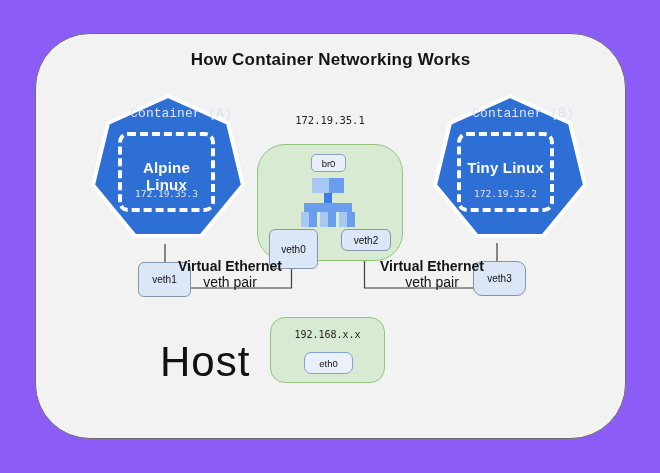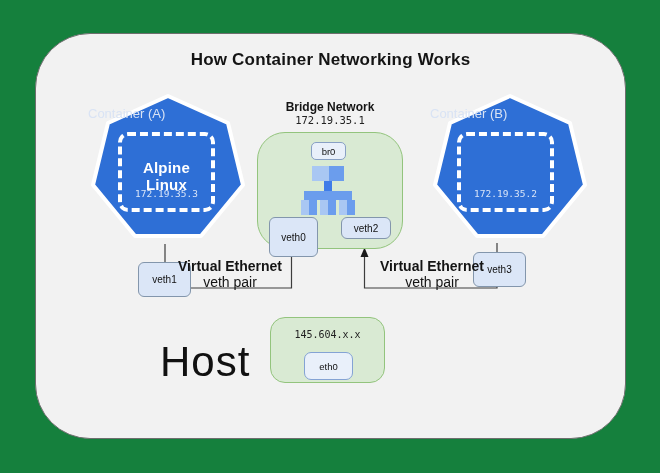--- a/index.html
+++ b/index.html
@@ -1,39 +1,39 @@
 <!DOCTYPE html>
 <html><head>
 <meta charset="utf-8">
 <style>
   * { box-sizing: border-box; margin: 0; padding: 0; }
   html,body { width:660px; height:473px; background:#ffffff; overflow:hidden;
               font-family:"Liberation Sans", sans-serif; }
-  .page { position:relative; width:660px; height:473px; background:#15803d; }
+  .page { position:relative; width:660px; height:473px; background:#8b5cf6; }
 
   .canvas {
     position:absolute; left:35px; top:33px; width:591px; height:406px;
     background:#f2f2f2; border:1px solid #6e6e6e; border-radius:55px;
   }
 
   .title {
     position:absolute; left:35px; top:50px; width:591px;
     text-align:center; font-size:17px; font-weight:bold; color:#141414;
     letter-spacing:.2px;
   }
 
   
   .hept-group { position:absolute; width:160px; height:154px; }
   .hept-group.left  { left:88px;  top:93px; }
   .hept-group.right { left:430px; top:93px; }
   .hept-svg { position:absolute; left:0; top:0; width:160px; height:154px; }
 
   .hept-label {
-    position:absolute; left:0; top:13px; width:160px; 
-    font-size:13px; color:#d9e3f4;
+    position:absolute; left:13px; top:13px; width:160px; text-align:center;
+    font-size:13px; color:#d9e3f4;font-family:Liberation Mono, monospace;
   }
   .dashed-box {
     position:absolute; left:30px; top:39px; width:97px; height:80px;
     border:4px dashed #ffffff; border-radius:10px;
   }
   .hept-group.right .dashed-box { left:27px; }
   .os-name {
     position:absolute; left:0; top:23px; width:100%; text-align:center;
     font-size:15px; font-weight:bold; color:#ffffff; letter-spacing:.2px;
   }
@@ -43,35 +43,35 @@
     color:rgba(255,255,255,.82);
   }
 
   .chip {
     position:absolute; display:flex; align-items:center; justify-content:center;
     background:#dbe6f7; border:1px solid #8396ac; border-radius:6px;
     font-size:10px; color:#111;
   }
   .veth-chip { width:53px; height:35px;margin-top:43px; }
   .hept-group.left  .veth-chip { left:50px; top:126px; }
-  .hept-group.right .veth-chip { left:43px; top:116px; }
+  .hept-group.right .veth-chip { left:43px; top:125px;border-radius:9px; }
 
   
   .bridge-title {
     position:absolute; left:257px; top:100px; width:146px; text-align:center;
     font-size:12px; font-weight:bold; color:#141414;
   }
   .bridge-ip {
     position:absolute; left:257px; top:114px; width:146px; text-align:center;
     font-family:"DejaVu Sans Mono", monospace; font-size:10.5px; color:#222;
   }
   .green-box {
     position:absolute; background:#d9ead3; border:1.5px solid #93c47d;
   }
-  .bridge-box { left:257px; top:132px; width:146px; height:117px; border-radius:28px; }
+  .bridge-box { left:257px; top:144px; width:146px; height:117px; border-radius:28px; }
   .dev-chip {
     background:#e9f0fa; border:1px solid #88a0c4; border-radius:5px;
     font-size:9.5px;
   }
   .br0-chip  { left:53px; top:9px;  width:35px; height:18px; }
   .switch-icon { position:absolute; left:43px; top:30px; }
   .veth0-chip { left:11px; top:84px; width:49px; height:40px; }
   .veth2-chip { left:83px; top:84px; width:50px; height:22px; }
 
   
@@ -85,21 +85,21 @@
   
   .host-label {
     position:absolute; left:160px; top:338px; font-size:42px; font-weight:400;
     color:#111; letter-spacing:1px;
   }
   .host-box { left:270px; top:317px; width:115px; height:66px; border-radius:15px; }
   .host-ip {
     position:absolute; left:0; top:11px; width:100%; text-align:center;
     font-family:"DejaVu Sans Mono", monospace; font-size:10px; color:#222;
   }
-  .eth0-chip { left:33px; top:34px; width:49px; height:28px; border-radius:7px;
+  .eth0-chip { left:33px; top:34px; width:49px; height:22px; border-radius:7px;
                border-color:#84a3d4; }
 </style>
 </head>
 <body>
 
 <div class="page">
 
   <div class="canvas"></div>
 
   <div class="title">How Container Networking Works</div>
@@ -124,28 +124,28 @@
       <span>veth1</span>
     </div>
   </div>
 
   <div class="hept-group right">
     <svg class="hept-svg" viewBox="0 0 160 154">
       <polygon points="80,3 140,30 155,92 113,143 47,143 5,92 20,30" fill="#2e6fd6" stroke="#ffffff" stroke-width="4" stroke-linejoin="round" transform="translate(160,0) scale(-1,1)"></polygon>
     </svg>
     <div class="hept-label">Container (B)</div>
     <div class="dashed-box">
+      <div class="os-name">Tiny Linux</div>
       <div class="os-ip">172.19.35.2</div>
     </div>
     <div class="chip veth-chip">
       <span>veth3</span>
     </div>
   </div>
 
-  <div class="bridge-title">Bridge Network</div>
   <div class="bridge-ip">172.19.35.1</div>
   <div class="green-box bridge-box">
     <div class="chip dev-chip br0-chip">
       <span>br0</span>
     </div>
     <svg class="switch-icon" width="54" height="52" viewBox="0 0 54 52">
       <rect x="11" y="3" width="17" height="15" fill="#a9c7f3"></rect>
       <rect x="28" y="3" width="15" height="15" fill="#6b9ded"></rect>
       <rect x="23" y="18" width="8" height="11" fill="#3f7ce8"></rect>
       <rect x="3" y="28" width="48" height="9" fill="#6b9ded"></rect>
@@ -168,19 +168,19 @@
     <div class="link-title">Virtual Ethernet</div>
     <div class="link-sub">veth pair</div>
   </div>
   <div class="link-label right">
     <div class="link-title">Virtual Ethernet</div>
     <div class="link-sub">veth pair</div>
   </div>
 
   <div class="host-label">Host</div>
   <div class="green-box host-box">
-    <div class="host-ip">145.604.x.x</div>
+    <div class="host-ip">192.168.x.x</div>
     <div class="chip dev-chip eth0-chip">
       <span>eth0</span>
     </div>
   </div>
 
 </div>
 
 </body></html>

